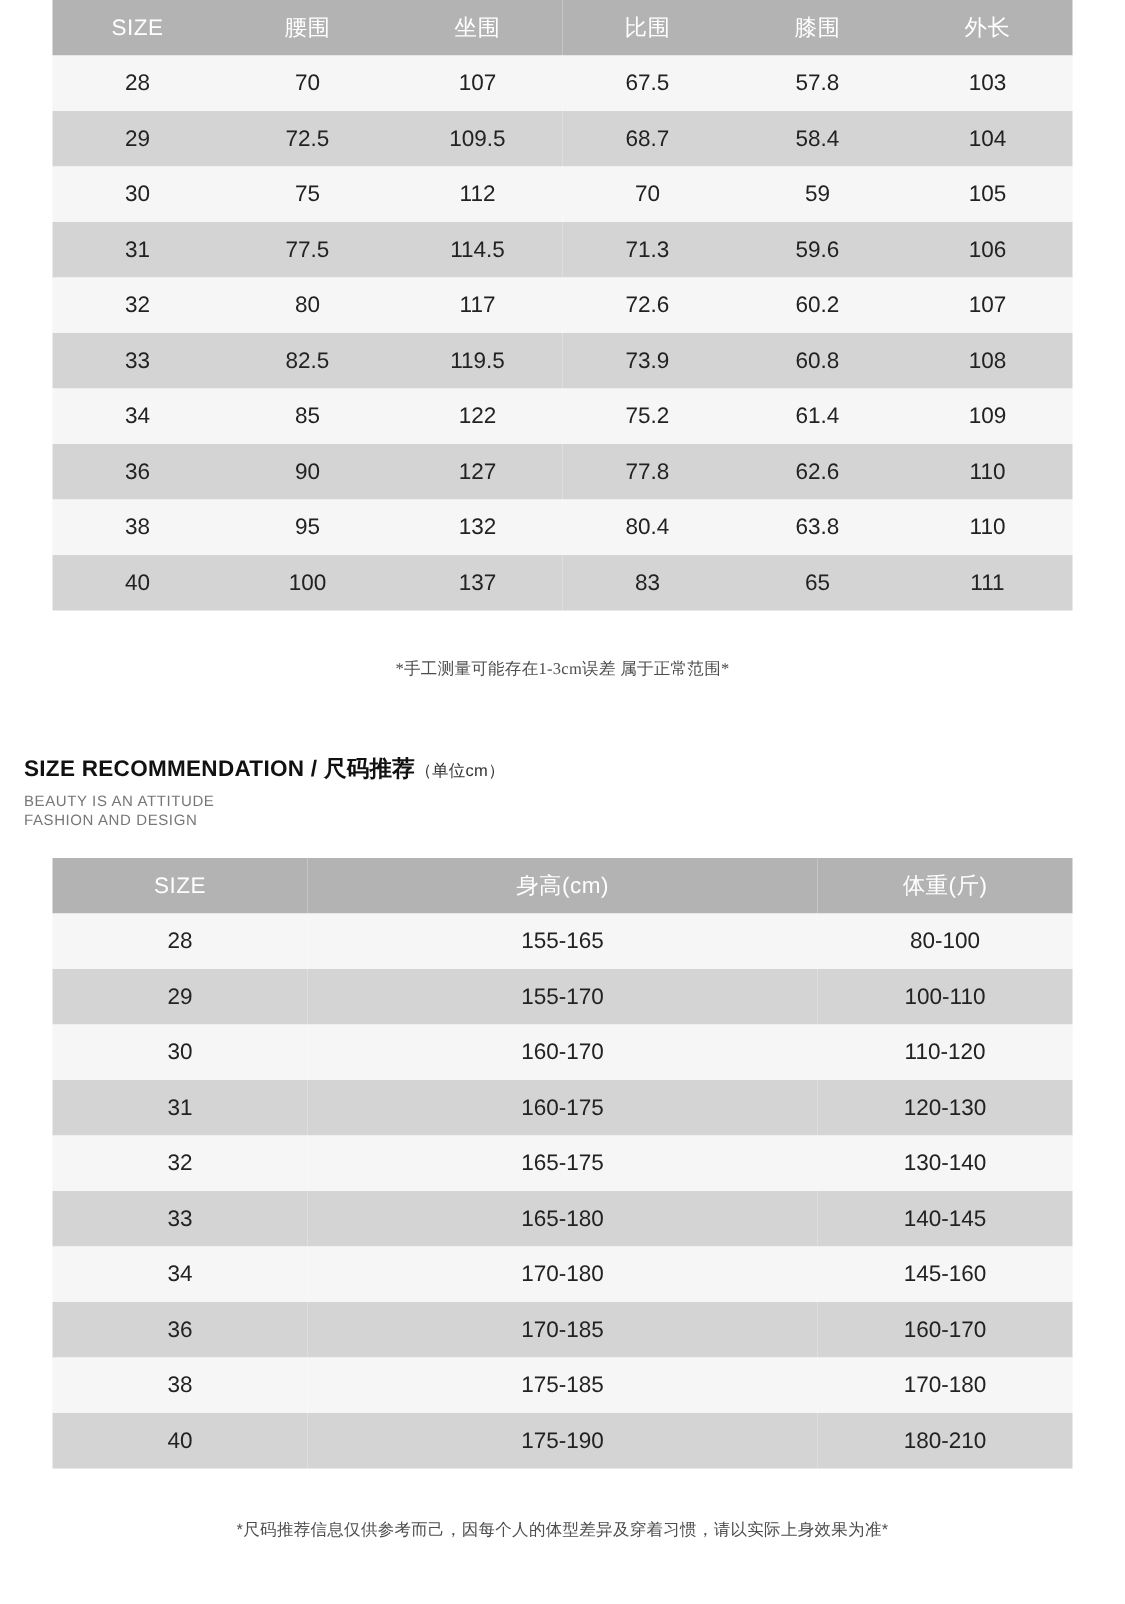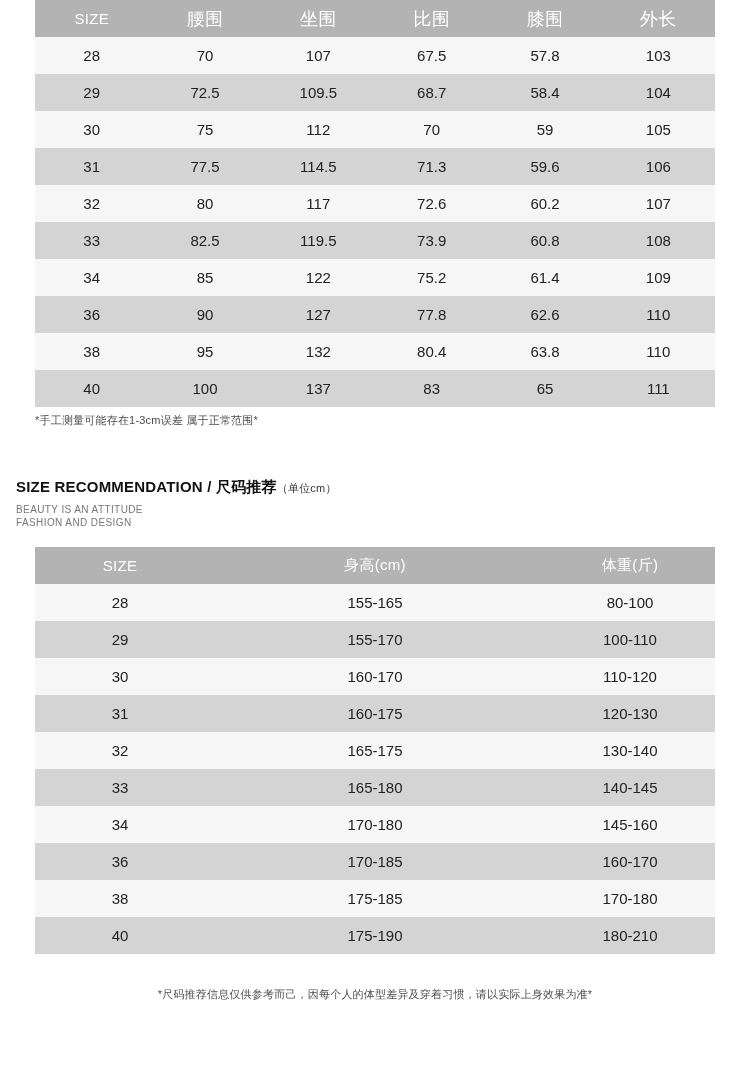--- a/index.html
+++ b/index.html
@@ -46,31 +46,33 @@
   }
 
   
   tr.head td {
     background: #b3b3b3;
     color: #ffffff;
     font-size: 15px;
     letter-spacing: 0.3px;
   }
   tr.head td.cn {
-    font-size: 18px;
+    font-size: 15px;
   }
 
   tr.odd td { background: #f6f6f6; }
   tr.even td { background: #d4d4d4; }
 
   .note {
+    text-align: center;
     font-size: 11px;
     color: #4d4d4d;
-    margin-top: 6px;
+    margin-top: 31px;
     letter-spacing: 0.2px;
+    font-family: Liberation Serif, serif;
   }
 
   
   .section {
     margin-top: 50px;
     padding-left: 16px;
   }
   .section h2 {
     margin: 0;
     font-size: 15px;

